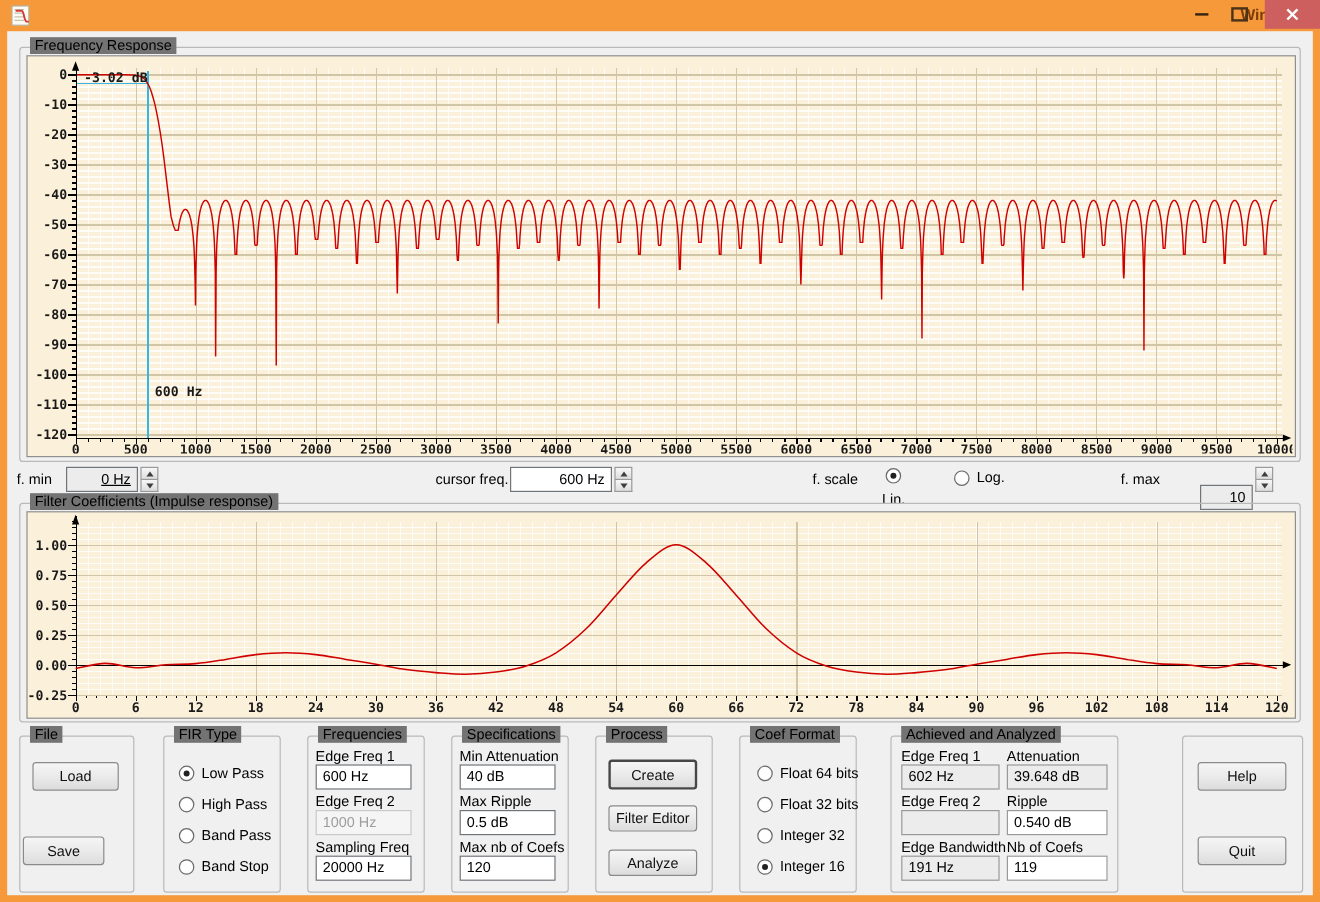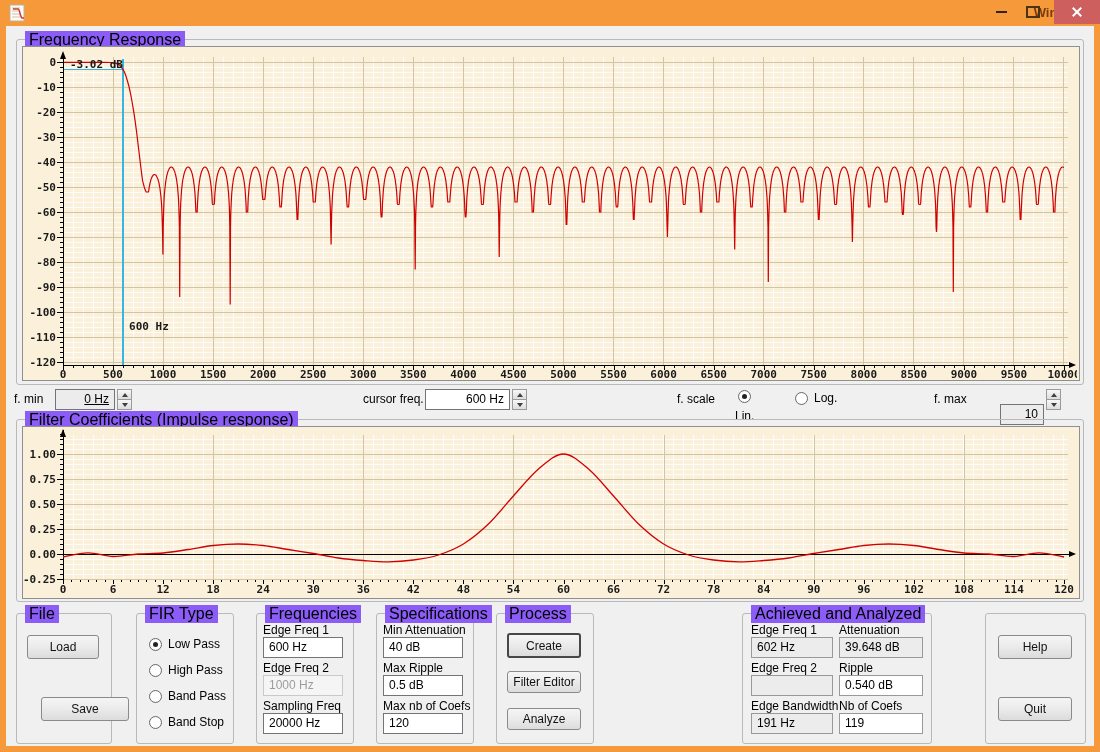--- a/index.html
+++ b/index.html
@@ -16,21 +16,21 @@
   #btn-max{left:1017px;width:32px;}
   #btn-max .box{width:10px;height:8px;border:2px solid #4a3318;background:transparent;}
   #btn-close{left:1054px;width:46px;background:#cd5f5f;}
   #btn-close .x{position:relative;width:12px;height:12px;}
   #btn-close .x::before,#btn-close .x::after{content:"";position:absolute;left:0;top:5px;width:12px;height:2px;background:#fff;}
   #btn-close .x::before{transform:rotate(45deg);}
   #btn-close .x::after{transform:rotate(-45deg);}
   
   .content{position:absolute;left:6px;top:26px;width:1088px;height:720px;background:#f0f0f0;}
   .groupbox{position:absolute;border:1px solid #b9b9b9;border-radius:3px;}
-  .gb-label{position:absolute;top:-9px;left:8px;background:#8b5cf6;padding:0 4px;font-size:16px;color:#000;white-space:nowrap;}
+  .gb-label{position:absolute;top:-9px;left:8px;background:#737373;padding:0 4px;font-size:12px;color:#000;white-space:nowrap;}
   .chart-panel{position:absolute;border:1px solid #8f8f8f;background:#fbf0d9;}
   .chart-panel svg{display:block;}
   svg text{font-family:"DejaVu Sans Mono",monospace;font-size:11px;font-weight:bold;fill:#1a1a1a;}
   .lbl{position:absolute;font-size:12px;color:#000;white-space:nowrap;}
   
   .field{position:absolute;box-sizing:border-box;height:21px;line-height:17px;padding:1px 5px;
          background:#fff;border:1px solid #70757a;font-size:12px;color:#000;white-space:nowrap;}
   .field.disabled{background:#f5f5f5;color:#9d9d9d;border-color:#c9c9c9;}
   .field.ro{background:#ececec;border-color:#999;}
   .field.white{background:#fff;}
@@ -873,21 +873,21 @@
             <text x="990.95" y="166" text-anchor="middle" fill="#1a1a1a">114</text>
             <text x="1041" y="166" text-anchor="middle" fill="#1a1a1a">120</text>
             <path d="M40.0 130.0C44.2 129.3,56.7 125.9,65.0 125.8C73.4 125.7,81.7 129.3,90.0 129.5C98.4 129.7,106.7 127.6,115.1 127.0C123.4 126.4,131.8 126.8,140.1 126.0C148.4 125.3,156.8 123.8,165.1 122.5C173.5 121.3,181.8 119.4,190.2 118.5C198.5 117.6,206.8 117.0,215.2 117.0C223.5 117.0,231.9 117.6,240.2 118.5C248.5 119.4,256.9 121.2,265.2 122.5C273.6 123.8,281.9 125.1,290.3 126.5C298.6 127.9,306.9 129.8,315.3 131.0C323.6 132.2,332.0 132.9,340.3 133.5C348.6 134.1,357.0 134.9,365.3 134.8C373.7 134.7,382.0 134.1,390.4 133.0C398.7 131.9,407.0 130.7,415.4 128.0C423.7 125.3,432.1 122.2,440.4 117.0C448.7 111.8,457.1 105.0,465.4 97.0C473.8 89.0,482.1 78.2,490.4 69.0C498.8 59.8,507.1 49.0,515.5 42.0C523.8 35.0,532.2 27.0,540.5 27.0C548.8 27.0,557.2 35.0,565.5 42.0C573.9 49.0,582.2 59.8,590.5 69.0C598.9 78.2,607.2 89.0,615.6 97.0C623.9 105.0,632.3 111.8,640.6 117.0C648.9 122.2,657.3 125.3,665.6 128.0C674.0 130.7,682.3 131.9,690.6 133.0C699.0 134.1,707.3 134.7,715.7 134.8C724.0 134.9,732.4 134.1,740.7 133.5C749.0 132.9,757.4 132.2,765.7 131.0C774.1 129.8,782.4 127.9,790.8 126.5C799.1 125.1,807.4 123.8,815.8 122.5C824.1 121.2,832.5 119.4,840.8 118.5C849.1 117.6,857.5 117.0,865.8 117.0C874.2 117.0,882.5 117.6,890.9 118.5C899.2 119.4,907.5 121.3,915.9 122.5C924.2 123.8,932.6 125.3,940.9 126.0C949.2 126.8,957.6 126.4,965.9 127.0C974.3 127.6,982.6 129.7,991.0 129.5C999.3 129.3,1007.6 125.7,1016.0 125.8C1024.3 125.9,1036.8 129.3,1041.0 130.0" fill="none" stroke="#cf0000" stroke-width="1.3"></path>
           </svg>
       </div>
     </div>
 
     <div class="groupbox" style="left:10px;top:587px;width:94px;height:129px;">
       <span class="gb-label">File</span>
       <div class="btn" style="left:10px;top:21px;width:72px;height:24px;">Load</div>
-      <div class="btn" style="left:24px;top:83px;width:88px;height:24px;">Save</div>
+      <div class="btn" style="left:2px;top:83px;width:68px;height:24px;">Save</div>
     </div>
 
     <div class="groupbox" style="left:130px;top:587px;width:96px;height:129px;">
       <span class="gb-label">FIR Type</span>
       <div class="radio-item checked" style="left:12px;top:22px;">
         <span class="radio-circle"></span>
         <span class="radio-text">Low Pass</span>
       </div>
       <div class="radio-item" style="left:12px;top:48px;">
         <span class="radio-circle"></span>
@@ -923,20 +923,39 @@
       <div class="field" style="left:6px;top:99px;width:80px;">120</div>
     </div>
 
     <div class="groupbox" style="left:490px;top:587px;width:96px;height:129px;">
       <span class="gb-label">Process</span>
       <div class="btn default" style="left:10px;top:19px;width:74px;height:25px;">Create</div>
       <div class="btn" style="left:10px;top:57px;width:74px;height:22px;">Filter Editor</div>
       <div class="btn" style="left:10px;top:94px;width:74px;height:22px;">Analyze</div>
     </div>
 
+    <div class="groupbox" style="left:610px;top:587px;width:96px;height:129px;">
+      <span class="gb-label">Coef Format</span>
+      <div class="radio-item" style="left:14px;top:22px;">
+        <span class="radio-circle"></span>
+        <span class="radio-text">Float 64 bits</span>
+      </div>
+      <div class="radio-item" style="left:14px;top:48px;">
+        <span class="radio-circle"></span>
+        <span class="radio-text">Float 32 bits</span>
+      </div>
+      <div class="radio-item" style="left:14px;top:74px;">
+        <span class="radio-circle"></span>
+        <span class="radio-text">Integer 32</span>
+      </div>
+      <div class="radio-item checked" style="left:14px;top:100px;">
+        <span class="radio-circle"></span>
+        <span class="radio-text">Integer 16</span>
+      </div>
+    </div>
 
     <div class="groupbox" style="left:736px;top:587px;width:188px;height:129px;">
       <span class="gb-label">Achieved and Analyzed</span>
       <span class="lbl" style="left:8px;top:9px;">Edge Freq 1</span>
       <div class="field ro" style="left:8px;top:23px;width:82px;">602 Hz</div>
       <span class="lbl" style="left:96px;top:9px;">Attenuation</span>
       <div class="field ro" style="left:96px;top:23px;width:84px;">39.648 dB</div>
       <span class="lbl" style="left:8px;top:47px;">Edge Freq 2</span>
       <div class="field ro" style="left:8px;top:61px;width:82px;"></div>
       <span class="lbl" style="left:96px;top:47px;">Ripple</span>

